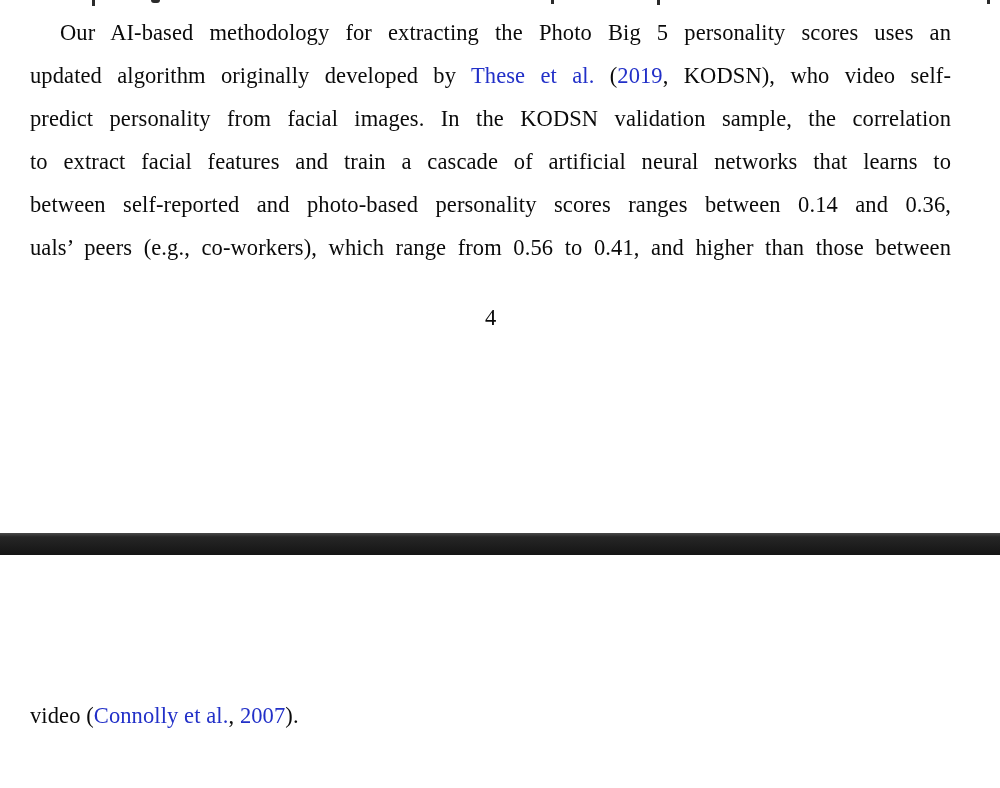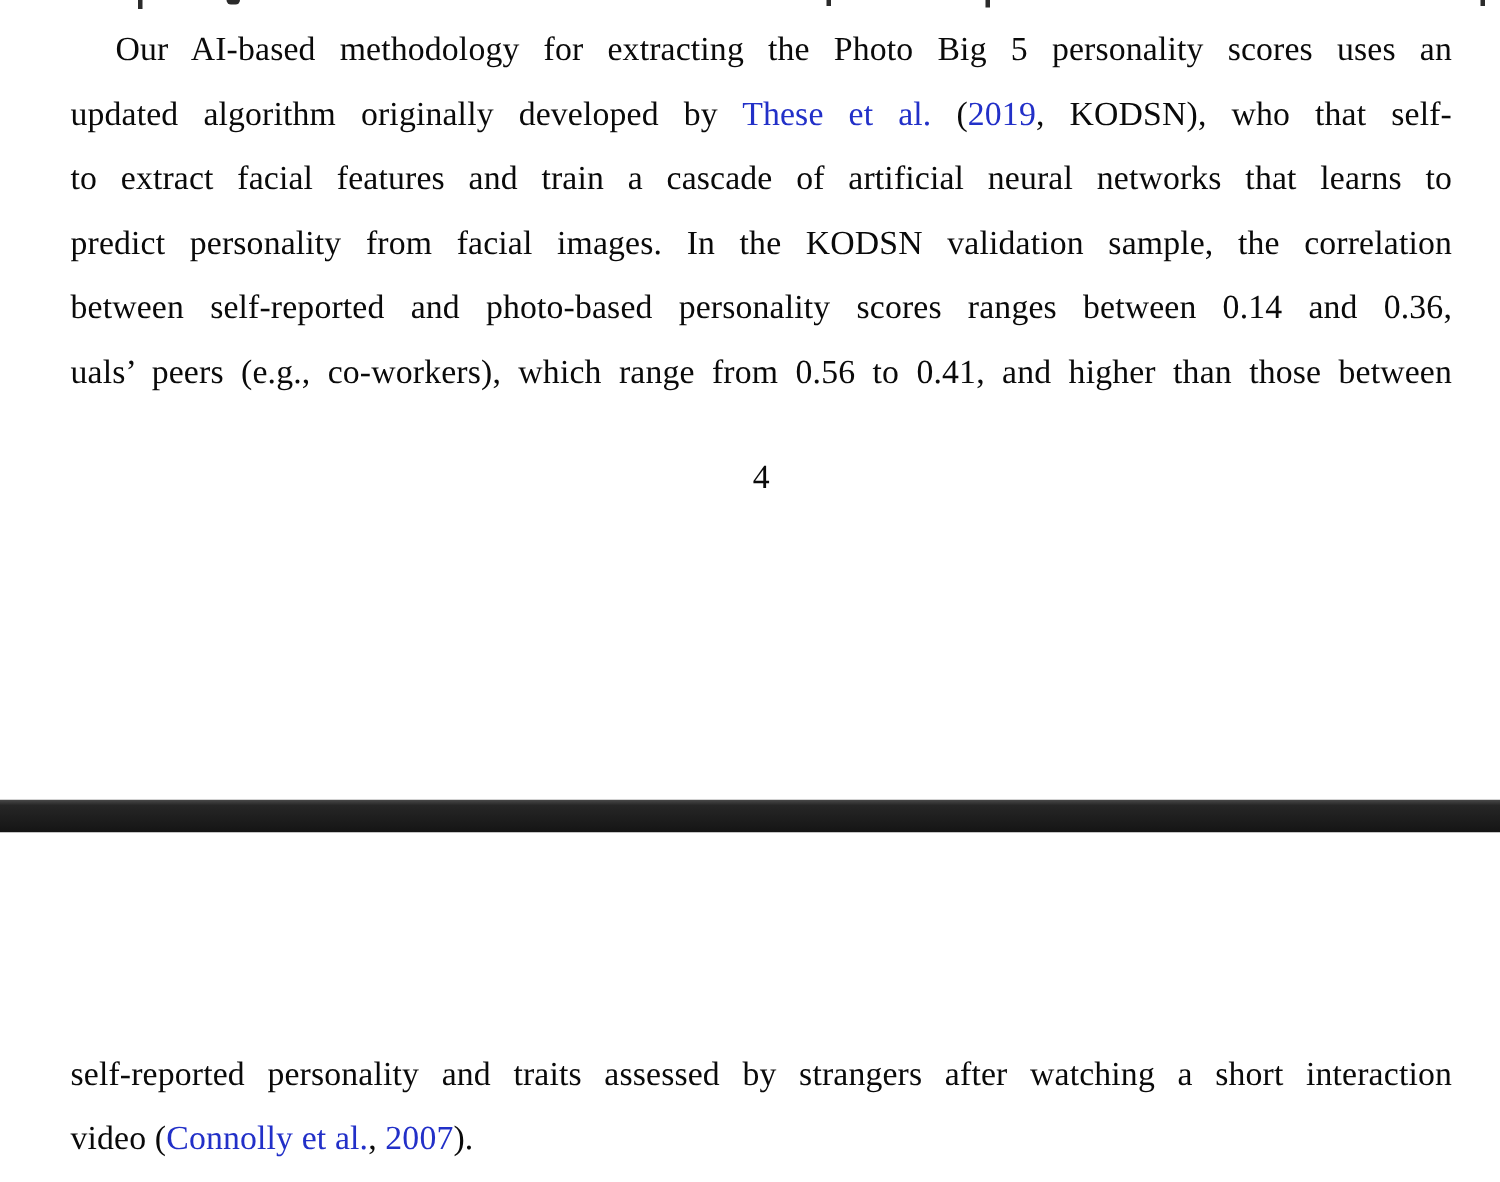--- a/index.html
+++ b/index.html
@@ -19,21 +19,21 @@
 
   
   .cropped-line{position:absolute;top:0;left:0;width:1000px;height:8px;}
   .frag{position:absolute;top:0;background:#2b2b2b;display:block;}
   .frag.f1{left:92px;width:3px;height:6px;}
   .frag.f2{left:151px;width:9px;height:3px;border-radius:0 0 4px 4px;}
   .frag.f3{left:551px;width:3px;height:4px;}
   .frag.f4{left:657px;width:3px;height:5px;}
   .frag.f5{left:987px;width:3px;height:4px;}
 
-  .textcol{margin-left:47px;width:921px;}
+  .textcol{margin-left:30px;width:921px;}
   .page-top .textcol{padding-top:11px;}
   .page-bottom .textcol{padding-top:139px;}
 
   .line{
     height:43px;line-height:43px;
     font-size:22.5px;
     text-align:justify;
     text-align-last:justify;
     white-space:nowrap;
     letter-spacing:0.1px;
@@ -64,35 +64,34 @@
       <i class="frag f1"></i>
       <i class="frag f2"></i>
       <i class="frag f3"></i>
       <i class="frag f4"></i>
       <i class="frag f5"></i>
     </div>
 
     <div class="textcol">
       <div class="line indent"><span>Our AI-based methodology for extracting the Photo Big 5 personality scores uses an</span></div>
 
-      <div class="line"><span>updated algorithm originally developed by </span><a class="link">These et al.</a><span> (</span><a class="link">2019</a><span>, KODSN), who that self-</span></div>
+      <div class="line"><span>updated algorithm originally developed by </span><a class="link">These et al.</a><span> (</span><a class="link">2019</a><span>, KODSN), who video self-</span></div>
 
+      <div class="line"><span>predict personality from facial images. In the KODSN validation sample, the correlation</span></div>
       <div class="line"><span>to extract facial features and train a cascade of artificial neural networks that learns to</span></div>
-      <div class="line"><span>predict personality from facial images. In the KODSN validation sample, the correlation</span></div>
       <div class="line"><span>between self-reported and photo-based personality scores ranges between 0.14 and 0.36,</span></div>
       <div class="line"><span>uals’ peers (e.g., co-workers), which range from 0.56 to 0.41, and higher than those between</span></div>
 
       <div class="pagenum">4</div>
     </div>
 
   </section>
 
   <div class="page-gap"></div>
 
   <section class="page page-bottom">
     <div class="textcol">
-      <div class="line"><span>self-reported personality and traits assessed by strangers after watching a short interaction</span></div>
 
       <div class="line lastline"><span>video (</span><a class="link">Connolly et al.</a><span>, </span><a class="link">2007</a><span>).</span></div>
     </div>
   </section>
 
 </div>
 
 </body></html>

